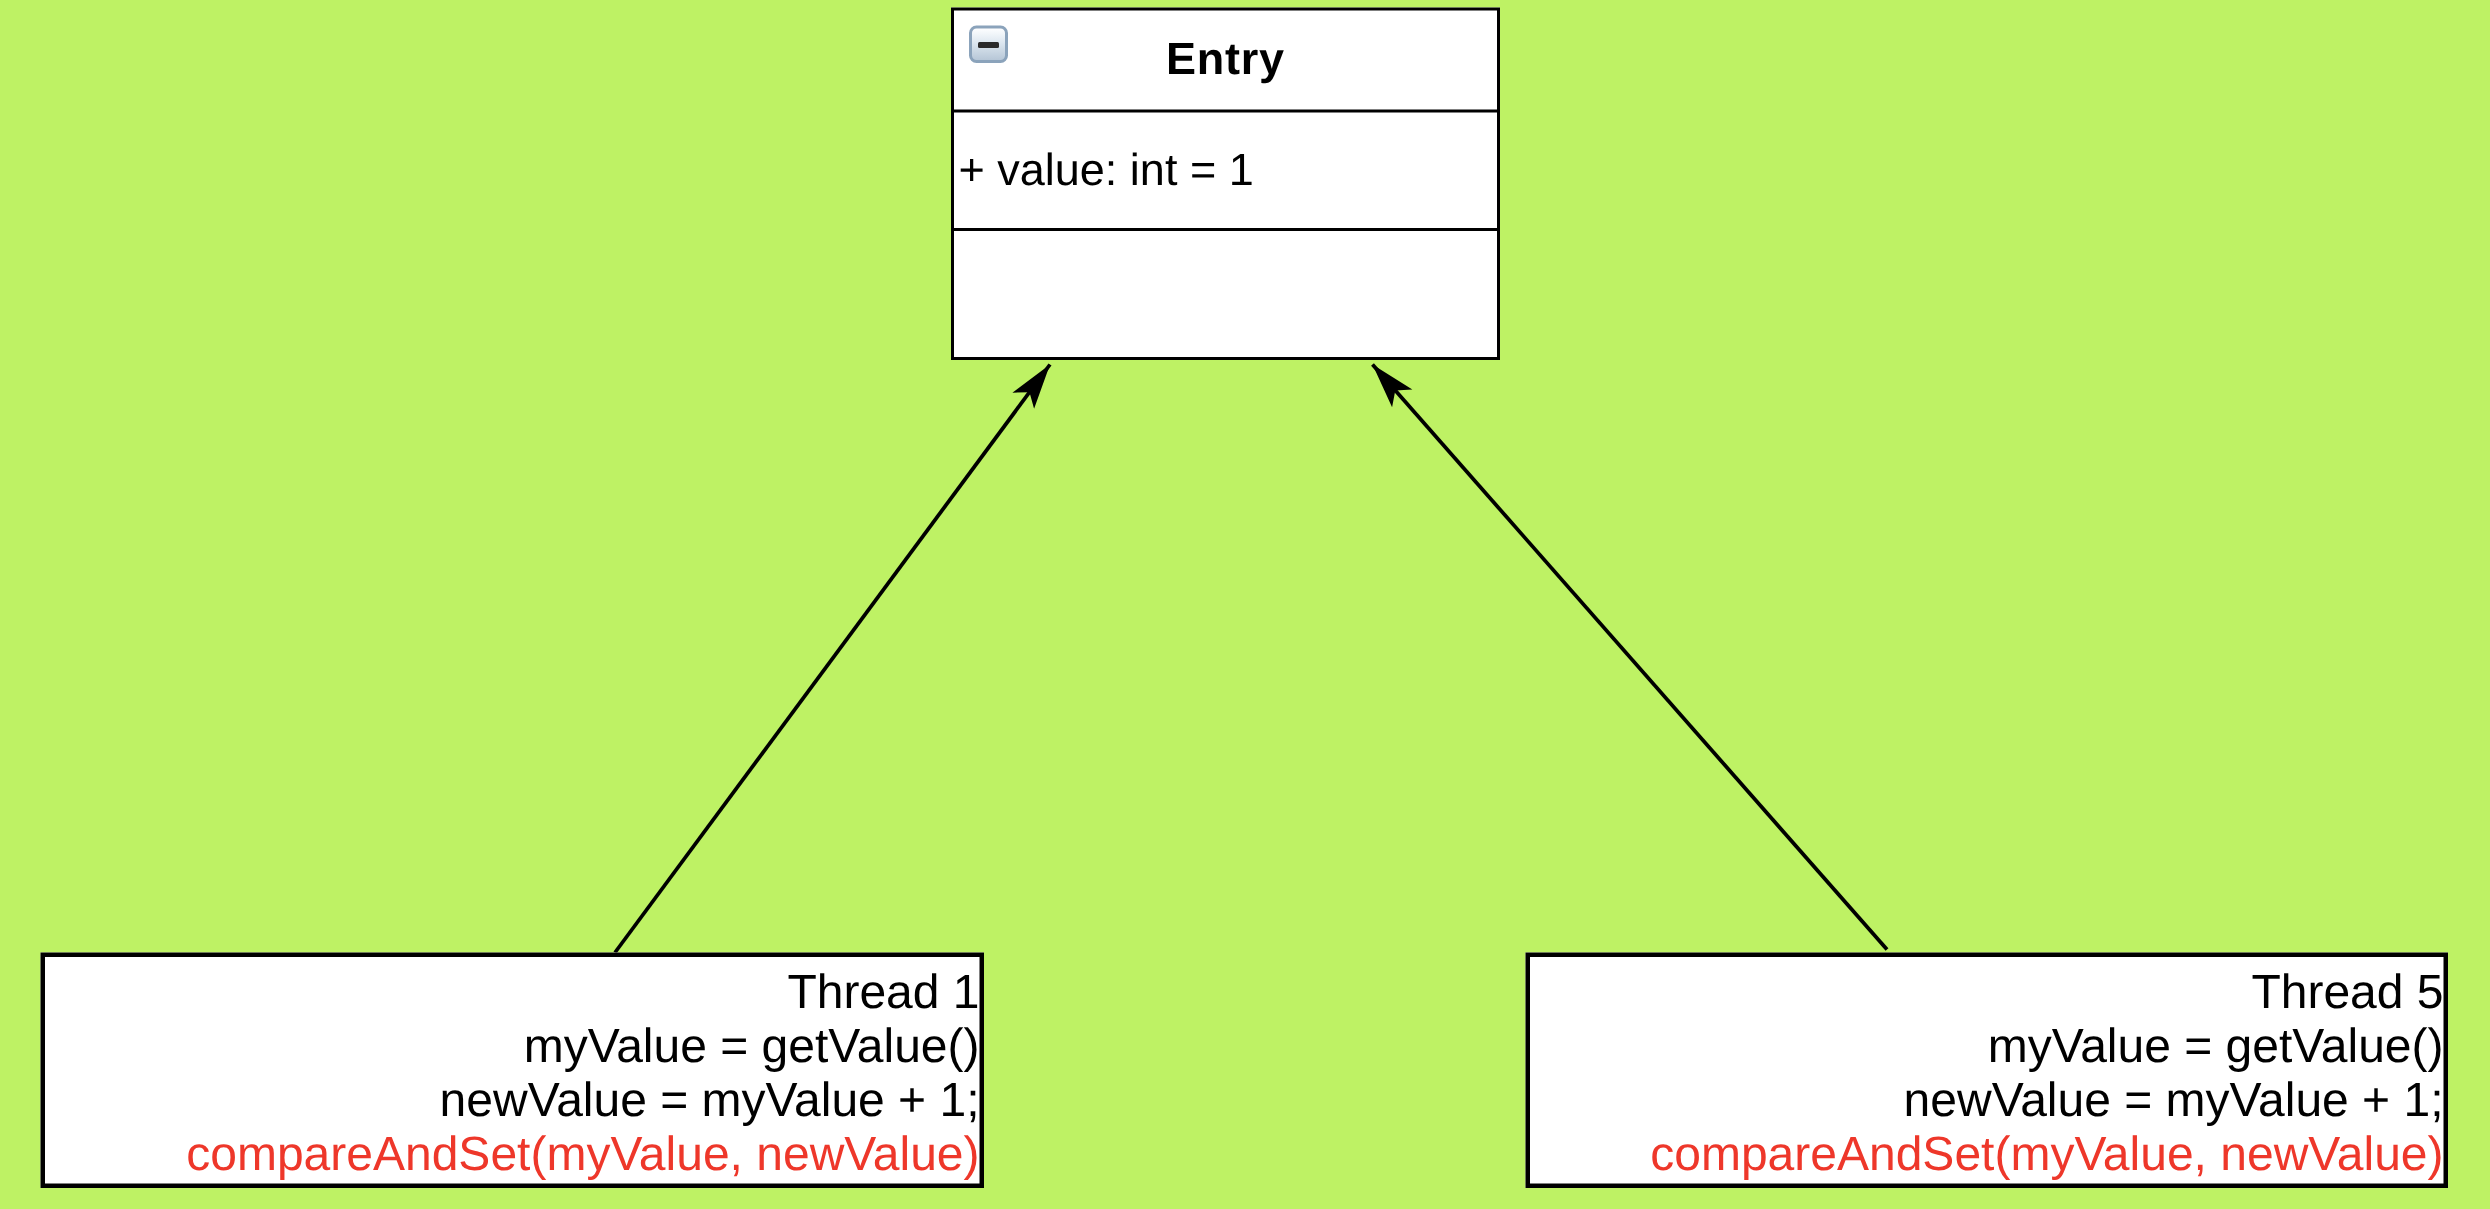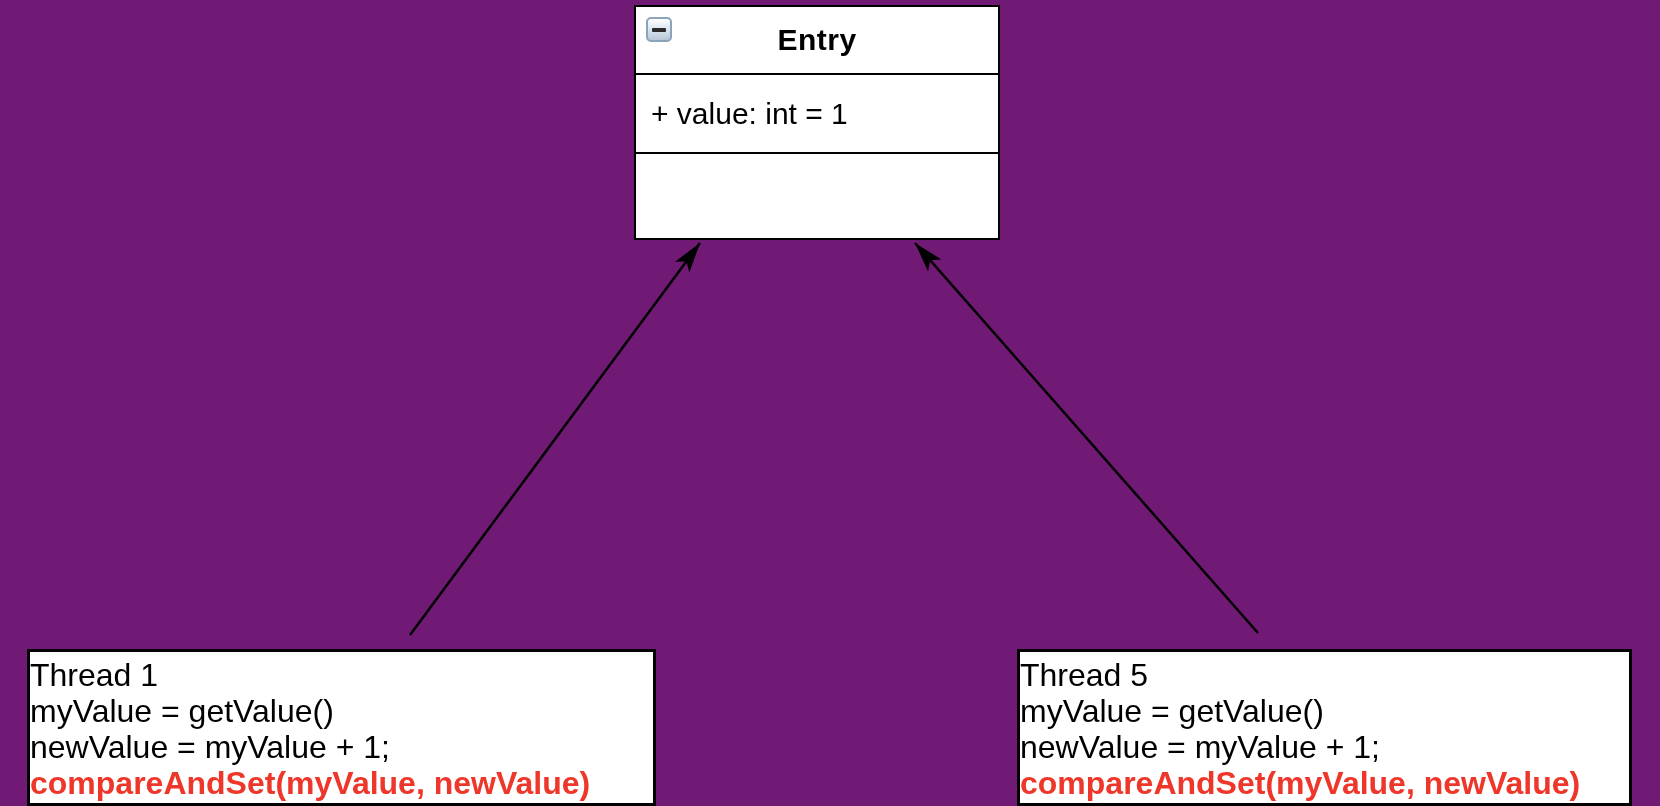--- a/index.html
+++ b/index.html
@@ -9,21 +9,21 @@
   *{margin:0;padding:0;box-sizing:border-box;}
   html,body{background:#ffffff;}
   body{
     font-family:"Liberation Sans", sans-serif;
     color:#000;
   }
   .canvas{
     position:relative;
     width:1660px;
     height:806px;
-    background:#701a75;
+    background:#bef264;
     overflow:hidden;
   }
   .arrows{
     position:absolute;
     left:0;top:0;
     width:1660px;height:806px;
   }
   
   .uml-class{
     position:absolute;
@@ -61,44 +61,43 @@
   .minus-bar{
     width:14px;height:4px;
     background:#2a2a2a;
     border-radius:1px;
   }
   .uml-attrs{
     height:79px;
     border-top:2px solid var(--stroke);
     display:flex;
     align-items:center;
-    padding-left:15px;
+    padding-left:3px;
     font-size:30px;
   }
   .uml-ops{
     flex:1;
     border-top:2px solid var(--stroke);
   }
   
   .thread-box{
     position:absolute;
-    top:649px;
+    top:635px;
     height:157px;
     border:3px solid var(--stroke);
     background:#ffffff;
-    text-align:left;
+    text-align:right;
     font-size:32px;
     line-height:36px;
     padding-top:5px;
   }
   .thread-box.left{left:27px;width:629px;}
   .thread-box.right{left:1017px;width:615px;}
   .highlight-line{
     color:var(--highlight-red);
-    font-weight:bold;
   }
 </style>
 </head>
 <body>
 
 <div class="canvas">
 
   <svg class="arrows" viewBox="0 0 1660 806" xmlns="http://www.w3.org/2000/svg">
     <defs>
       <marker id="arrowhead" markerUnits="userSpaceOnUse" markerWidth="34" markerHeight="22" refX="32" refY="11" orient="auto">

